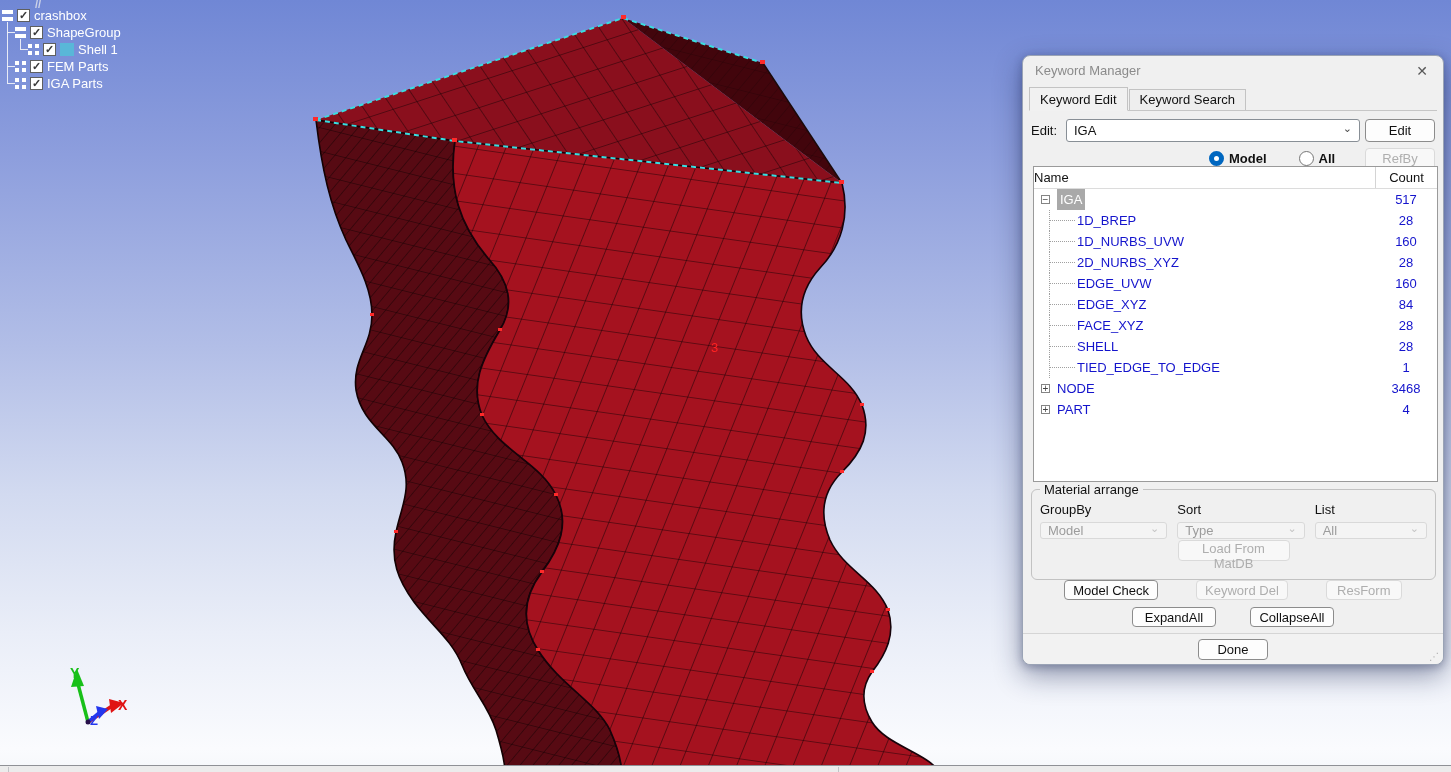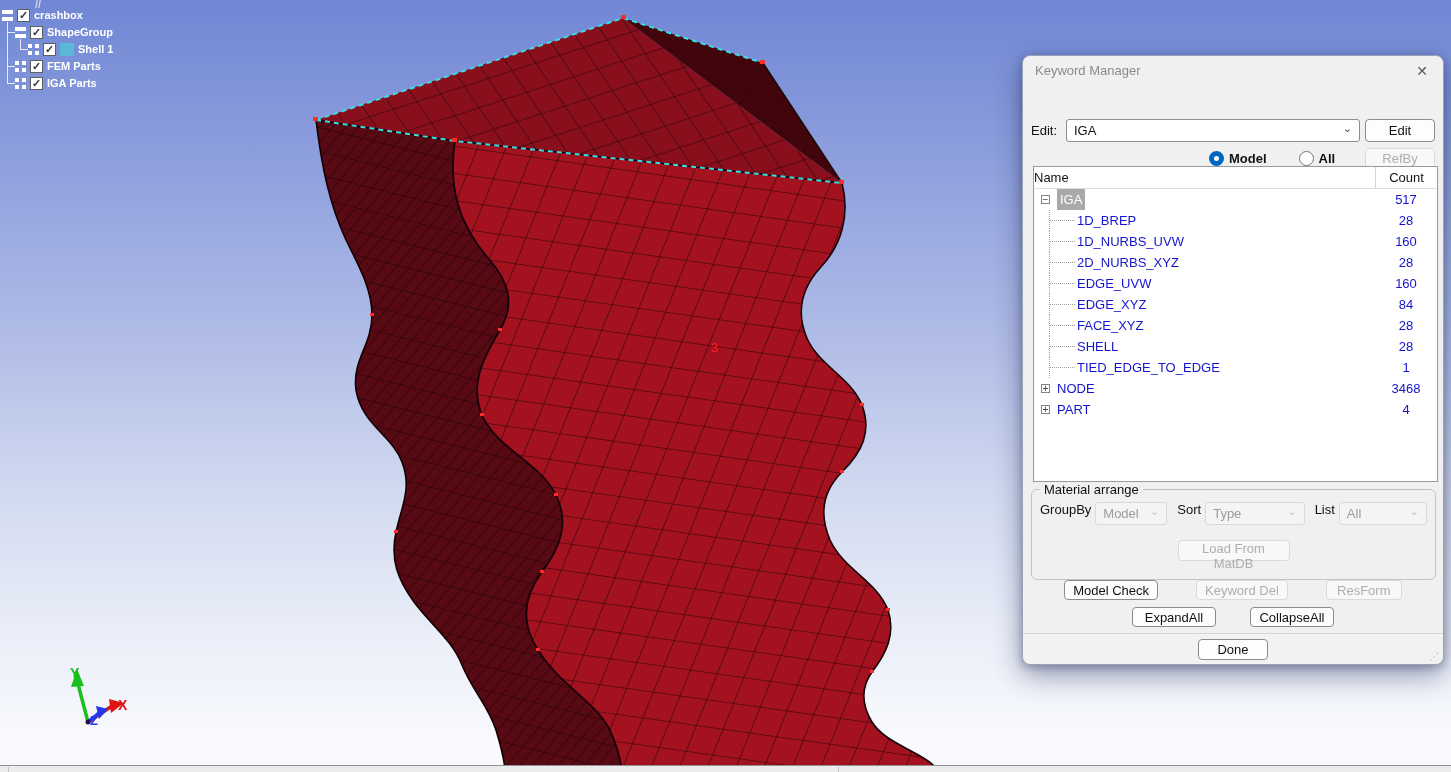--- a/index.html
+++ b/index.html
@@ -18,21 +18,21 @@
     background-image:linear-gradient(#fff,#fff),linear-gradient(#fff,#fff);
     background-size:11px 4px; background-position:0 0,0 7px; background-repeat:no-repeat;
   }
   .vt-exp-grid {
     background-image:linear-gradient(#fff,#fff),linear-gradient(#fff,#fff),linear-gradient(#fff,#fff),linear-gradient(#fff,#fff);
     background-size:4px 4px; background-position:0 0,7px 0,0 7px,7px 7px; background-repeat:no-repeat;
   }
   .vt-cbx { width:13px; height:13px; flex:0 0 13px; background:#fff; border:1px solid #5f5f5f; position:relative; }
   .vt-cbx::before { content:"\2713"; position:absolute; left:1px; top:-1px; font-size:11px; font-weight:bold; color:#3a3a3a; }
   .vt-swatch { width:14px; height:13px; flex:0 0 14px; }
-  .vt-label { color:#fff; font-weight:bold; font-size:11px; white-space:nowrap; line-height:17px; }
+  .vt-label { color:#fff; font-weight:normal; font-size:13px; white-space:nowrap; line-height:17px; }
   .vt-line { position:absolute; background:rgba(238,240,248,.95); }
   #corner-mark { position:absolute; left:35px; top:-2px; color:#cdd3e8; font-size:11px; z-index:5; font-weight:bold; }
 
   
   #status-strip { position:absolute; left:0; bottom:0; width:1451px; height:7px; background:#ececec; border-top:1px solid #8f9196; z-index:8; }
   .ss-div { position:absolute; top:1px; bottom:0; width:1px; background:#c2c4c8; }
 
   
   #km-dialog {
     position:absolute; left:1022px; top:55px; width:422px; height:610px; z-index:10;
@@ -69,21 +69,21 @@
             font-size:10px; line-height:7px; text-align:center; flex:0 0 9px; }
   .kt-vline { width:16px; border-right:1px dotted #a0a0a0; }
   .kt-hline { width:25px; height:11px; border-bottom:1px dotted #a0a0a0; align-self:flex-start; }
   .kt-name { line-height:21px; white-space:nowrap; margin-left:2px; }
   .kt-name.sel { background:#a9a9a9; color:#fff; padding:0 3px; }
   .kt-flex { flex:1; }
   .kt-count { width:62px; text-align:center; line-height:21px; }
   .d-mat { position:absolute; top:433px; left:8px; width:405px; height:91px; border:1px solid #c2c2c2; border-radius:6px; }
   .d-mat-title { position:absolute; top:-8px; left:8px; background:#f0f0f0; padding:0 4px; }
   .mat-cols { position:absolute; top:12px; left:8px; right:8px; display:flex; gap:10px; }
-  .mat-field { display:flex; flex-direction:row; gap:4px; }
+  .mat-field { display:flex; flex-direction:column; gap:4px; }
   .mat-field .flabel { height:16px; }
   .combo.dis { background:#f4f4f4; border-color:#d9d9d9; color:#9c9c9c; }
   .combo.dis .chev { color:#c4c4c4; }
   .mat-load { position:absolute; bottom:8px; left:0; right:0; text-align:center; }
   .d-btnrow1 { position:absolute; top:524px; left:0; right:0; display:flex; justify-content:center; gap:38px; }
   .d-btnrow2 { position:absolute; top:551px; left:0; right:0; display:flex; justify-content:center; gap:34px; }
   .d-btnrow1 .btn, .d-btnrow2 .btn { height:20px; min-width:76px; }
   .d-footer { position:absolute; bottom:0; left:0; right:0; height:31px; background:#f2f2f2; border-top:1px solid #d5d5d5;
               border-radius:0 0 8px 8px; text-align:center; }
   .d-footer .btn { margin-top:5px; height:21px; width:70px; }
@@ -212,20 +212,24 @@
 
   <div id="status-strip">
     <div class="ss-div" style="left:8px;"></div>
     <div class="ss-div" style="left:838px;"></div>
   </div>
 
   <div id="km-dialog">
     <div class="d-title">Keyword Manager</div>
     <div class="d-close">✕</div>
 
+    <div class="d-tabs">
+      <div class="tab active">Keyword Edit</div>
+      <div class="tab inactive">Keyword Search</div>
+    </div>
 
     <div class="d-editrow">
       <span class="lbl">Edit:</span>
       <div class="combo">
         <span class="val">IGA</span>
         <span class="chev">⌄</span>
       </div>
       <button class="btn" style="width:70px">Edit</button>
     </div>
 

